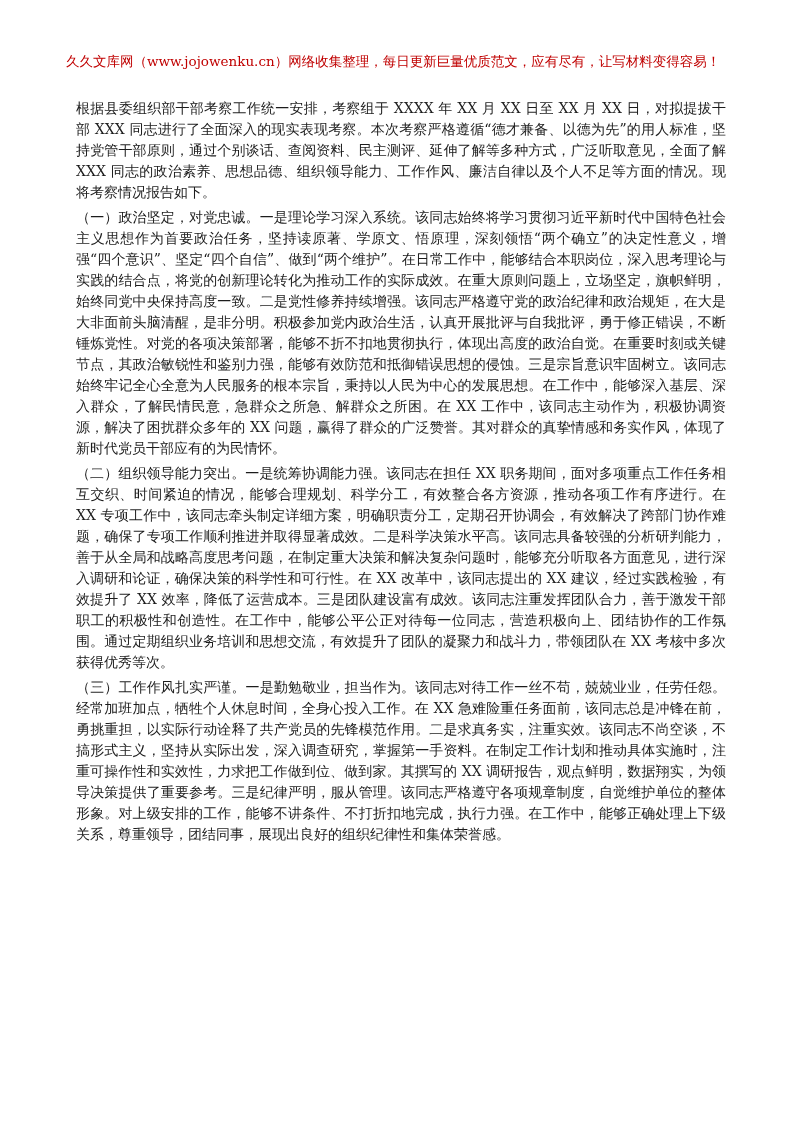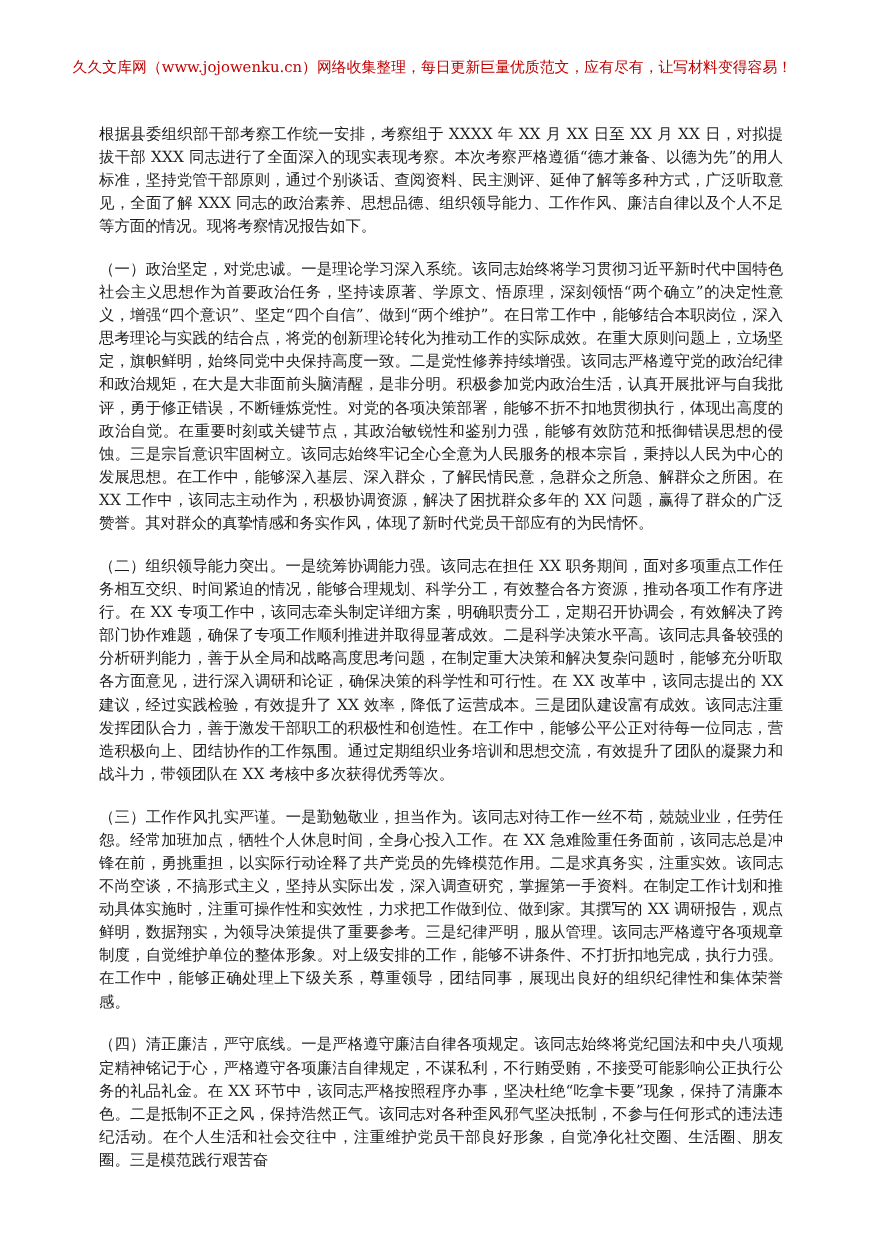--- a/index.html
+++ b/index.html
@@ -23,21 +23,21 @@
     white-space: nowrap;
   }
   .content {
     position: absolute;
     top: 94px;
     left: 72px;
     width: 658px;
     color: #1c1c1c;
   }
   .content p {
-    margin: 18px;
+    margin: 4px;
     padding: 0;
     font-size: 14px;
     line-height: 21px;
     text-align: justify;
     text-justify: inter-ideograph;
     overflow-wrap: break-word;
   }
 </style>
 </head>
 <body>
@@ -52,17 +52,16 @@
 
 
 
 
     <p>（一）政治坚定，对党忠诚。一是理论学习深入系统。该同志始终将学习贯彻习近平新时代中国特色社会主义思想作为首要政治任务，坚持读原著、学原文、悟原理，深刻领悟“两个确立”的决定性意义，增强“四个意识”、坚定“四个自信”、做到“两个维护”。在日常工作中，能够结合本职岗位，深入思考理论与实践的结合点，将党的创新理论转化为推动工作的实际成效。在重大原则问题上，立场坚定，旗帜鲜明，始终同党中央保持高度一致。二是党性修养持续增强。该同志严格遵守党的政治纪律和政治规矩，在大是大非面前头脑清醒，是非分明。积极参加党内政治生活，认真开展批评与自我批评，勇于修正错误，不断锤炼党性。对党的各项决策部署，能够不折不扣地贯彻执行，体现出高度的政治自觉。在重要时刻或关键节点，其政治敏锐性和鉴别力强，能够有效防范和抵御错误思想的侵蚀。三是宗旨意识牢固树立。该同志始终牢记全心全意为人民服务的根本宗旨，秉持以人民为中心的发展思想。在工作中，能够深入基层、深入群众，了解民情民意，急群众之所急、解群众之所困。在 XX 工作中，该同志主动作为，积极协调资源，解决了困扰群众多年的 XX 问题，赢得了群众的广泛赞誉。其对群众的真挚情感和务实作风，体现了新时代党员干部应有的为民情怀。</p>
 
     <p>（二）组织领导能力突出。一是统筹协调能力强。该同志在担任 XX 职务期间，面对多项重点工作任务相互交织、时间紧迫的情况，能够合理规划、科学分工，有效整合各方资源，推动各项工作有序进行。在 XX 专项工作中，该同志牵头制定详细方案，明确职责分工，定期召开协调会，有效解决了跨部门协作难题，确保了专项工作顺利推进并取得显著成效。二是科学决策水平高。该同志具备较强的分析研判能力，善于从全局和战略高度思考问题，在制定重大决策和解决复杂问题时，能够充分听取各方面意见，进行深入调研和论证，确保决策的科学性和可行性。在 XX 改革中，该同志提出的 XX 建议，经过实践检验，有效提升了 XX 效率，降低了运营成本。三是团队建设富有成效。该同志注重发挥团队合力，善于激发干部职工的积极性和创造性。在工作中，能够公平公正对待每一位同志，营造积极向上、团结协作的工作氛围。通过定期组织业务培训和思想交流，有效提升了团队的凝聚力和战斗力，带领团队在 XX 考核中多次获得优秀等次。</p>
 
     <p>（三）工作作风扎实严谨。一是勤勉敬业，担当作为。该同志对待工作一丝不苟，兢兢业业，任劳任怨。经常加班加点，牺牲个人休息时间，全身心投入工作。在 XX 急难险重任务面前，该同志总是冲锋在前，勇挑重担，以实际行动诠释了共产党员的先锋模范作用。二是求真务实，注重实效。该同志不尚空谈，不搞形式主义，坚持从实际出发，深入调查研究，掌握第一手资料。在制定工作计划和推动具体实施时，注重可操作性和实效性，力求把工作做到位、做到家。其撰写的 XX 调研报告，观点鲜明，数据翔实，为领导决策提供了重要参考。三是纪律严明，服从管理。该同志严格遵守各项规章制度，自觉维护单位的整体形象。对上级安排的工作，能够不讲条件、不打折扣地完成，执行力强。在工作中，能够正确处理上下级关系，尊重领导，团结同事，展现出良好的组织纪律性和集体荣誉感。</p>
 
-    <p>（四）清正廉洁，严守底线。一是严格遵守廉洁自律各项规定。该同志始终将党纪国法和中央八项规定精神铭记于心，严格遵守各项廉洁自律规定，不谋私利，不行贿受贿，不接受可能影响公正执行公务的礼品礼金。在 XX 环节中，该同志严格按照程序办事，坚决杜绝“吃拿卡要”现象，保持了清廉本色。二是抵制不正之风，保持浩然正气。该同志对各种歪风邪气坚决抵制，不参与任何形式的违法违纪活动。在个人生活和社会交往中，注重维护党员干部良好形象，自觉净化社交圈、生活圈、朋友圈。三是模范践行艰苦奋</p>
 
   </div>
 
 </div>
 
 </body></html>

